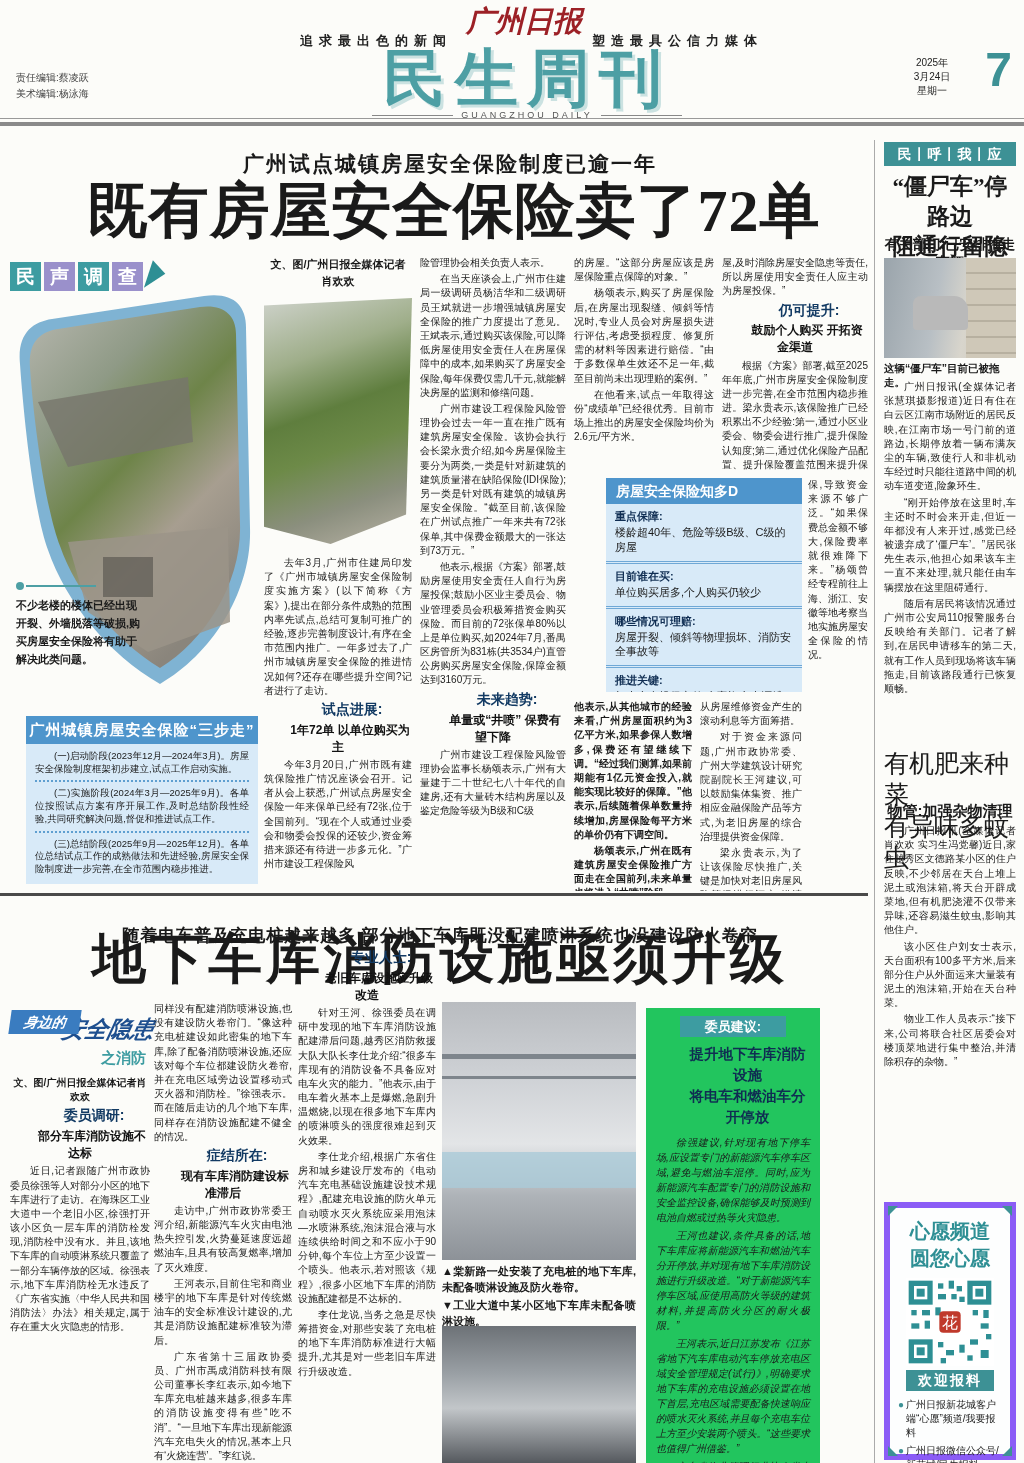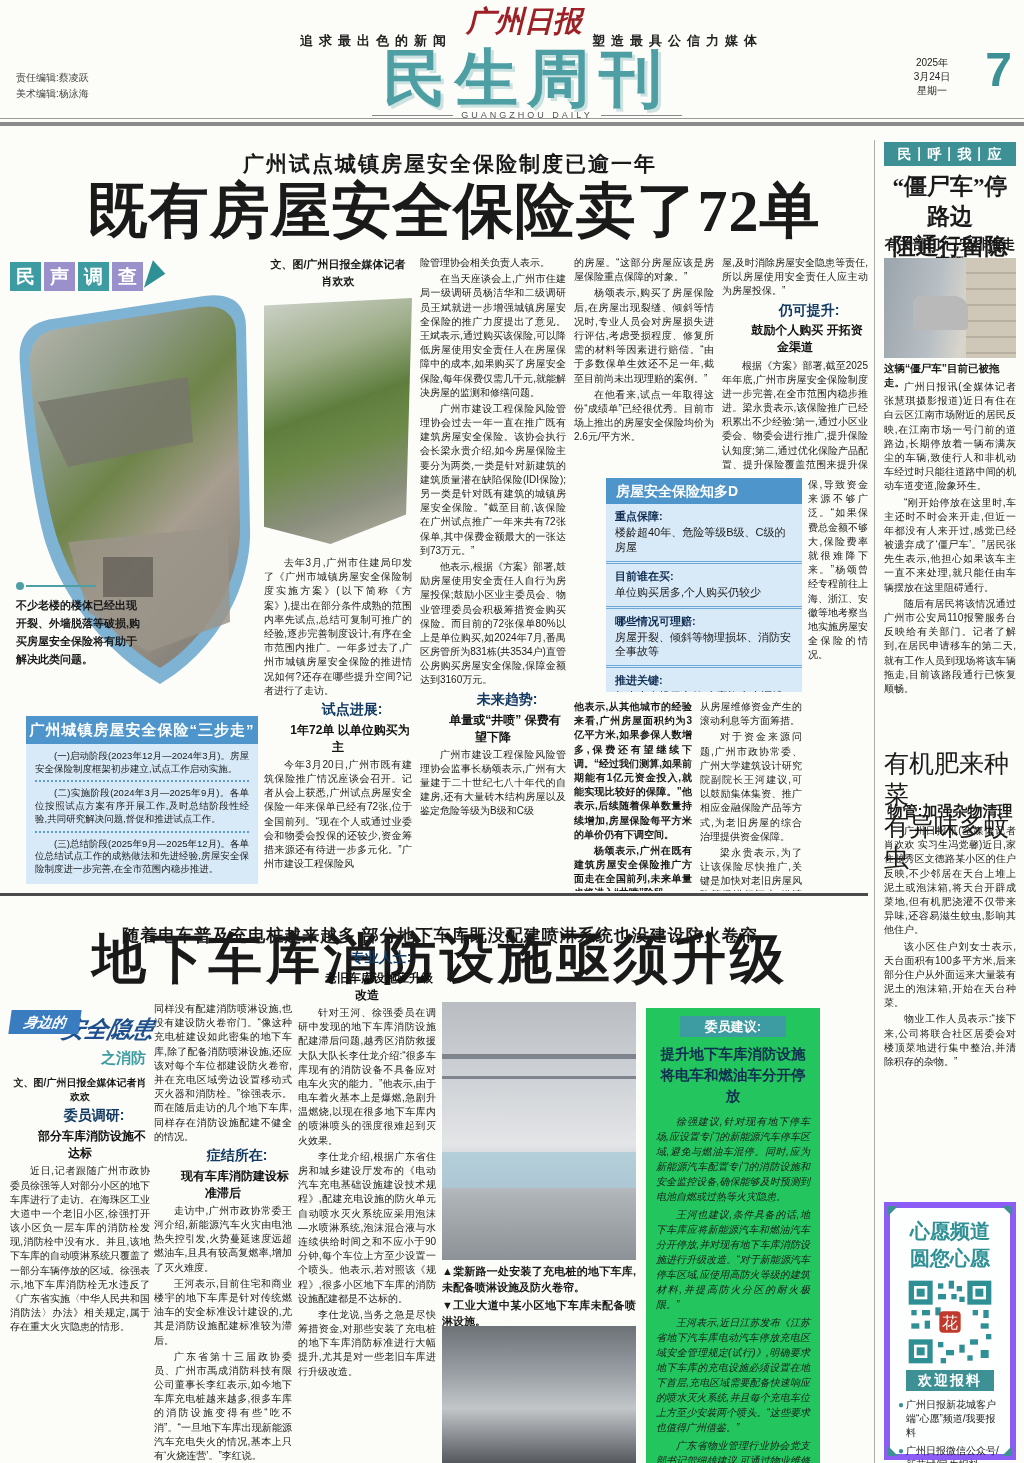--- a/index.html
+++ b/index.html
@@ -72,21 +72,21 @@
   .g-photo1{left:442px;top:1002px;width:194px;height:258px;
      background:linear-gradient(180deg,#b9bcc0 0%,#cfd2d6 30%,#e3e5e7 55%,#aeb3b8 75%,#8d9298 100%);}
   .g-photo1 .pipe{position:absolute;left:0;width:100%;height:5px;background:#7e858c;}
   .g-band{position:absolute;left:0;top:58%;width:100%;height:14%;background:#aacbd8;opacity:.8;}
   .g-cap1{left:442px;top:1264px;width:194px;font-size:11px;font-weight:bold;line-height:1.45;text-align:justify;}
   .g-cap2{left:442px;top:1298px;width:194px;font-size:11px;font-weight:bold;line-height:1.45;text-align:justify;}
   .g-photo2{left:442px;top:1326px;width:194px;height:137px;
      background:linear-gradient(180deg,#6d7277 0%,#9aa0a5 35%,#c2c6c9 60%,#55595e 100%);}
   .suggest{left:646px;top:1008px;width:174px;height:480px;background:#22c55e;overflow:hidden;padding:8px 10px;box-sizing:border-box;}
   .sg-badge{width:106px;height:21px;line-height:21px;margin:0 auto;background:#3d9ca1;color:#fff;font-size:13px;font-weight:bold;text-align:center;}
-  .sg-title{font-size:14.5px;font-weight:bold;color:#0f2d52;text-align:center;margin-top:7px;line-height:1.45;}
+  .sg-title{font-size:14.5px;font-weight:bold;color:#0f2d52;text-align:center;margin-top:7px;line-height:1.45;margin-left:29px;}
   .sg-body{margin-top:7px;font-size:10px;line-height:1.5;font-style:italic;text-align:justify;}
   .sg-body p{margin:0 0 3px 0;text-indent:2em;}
   
   .vrule{left:874px;top:140px;width:1px;height:1323px;background:#aaa;}
   .sb-badge{left:884px;top:142px;width:132px;height:24px;line-height:24px;background:#3d9195;color:#fff;
             font-size:14px;font-weight:bold;text-align:center;letter-spacing:1px;}
   .sb-h1{left:884px;top:172px;width:132px;text-align:center;font-size:23px;font-weight:900;line-height:1.3;}
   .sb-sub1{left:884px;top:236px;width:132px;text-align:center;font-size:14px;font-weight:bold;}
   .sb-photo1{left:884px;top:258px;width:132px;height:100px;
      background:linear-gradient(100deg,#9aa4ab 0%,#b8bfc4 40%,#d8d5cc 62%,#c9c2b2 100%);}

